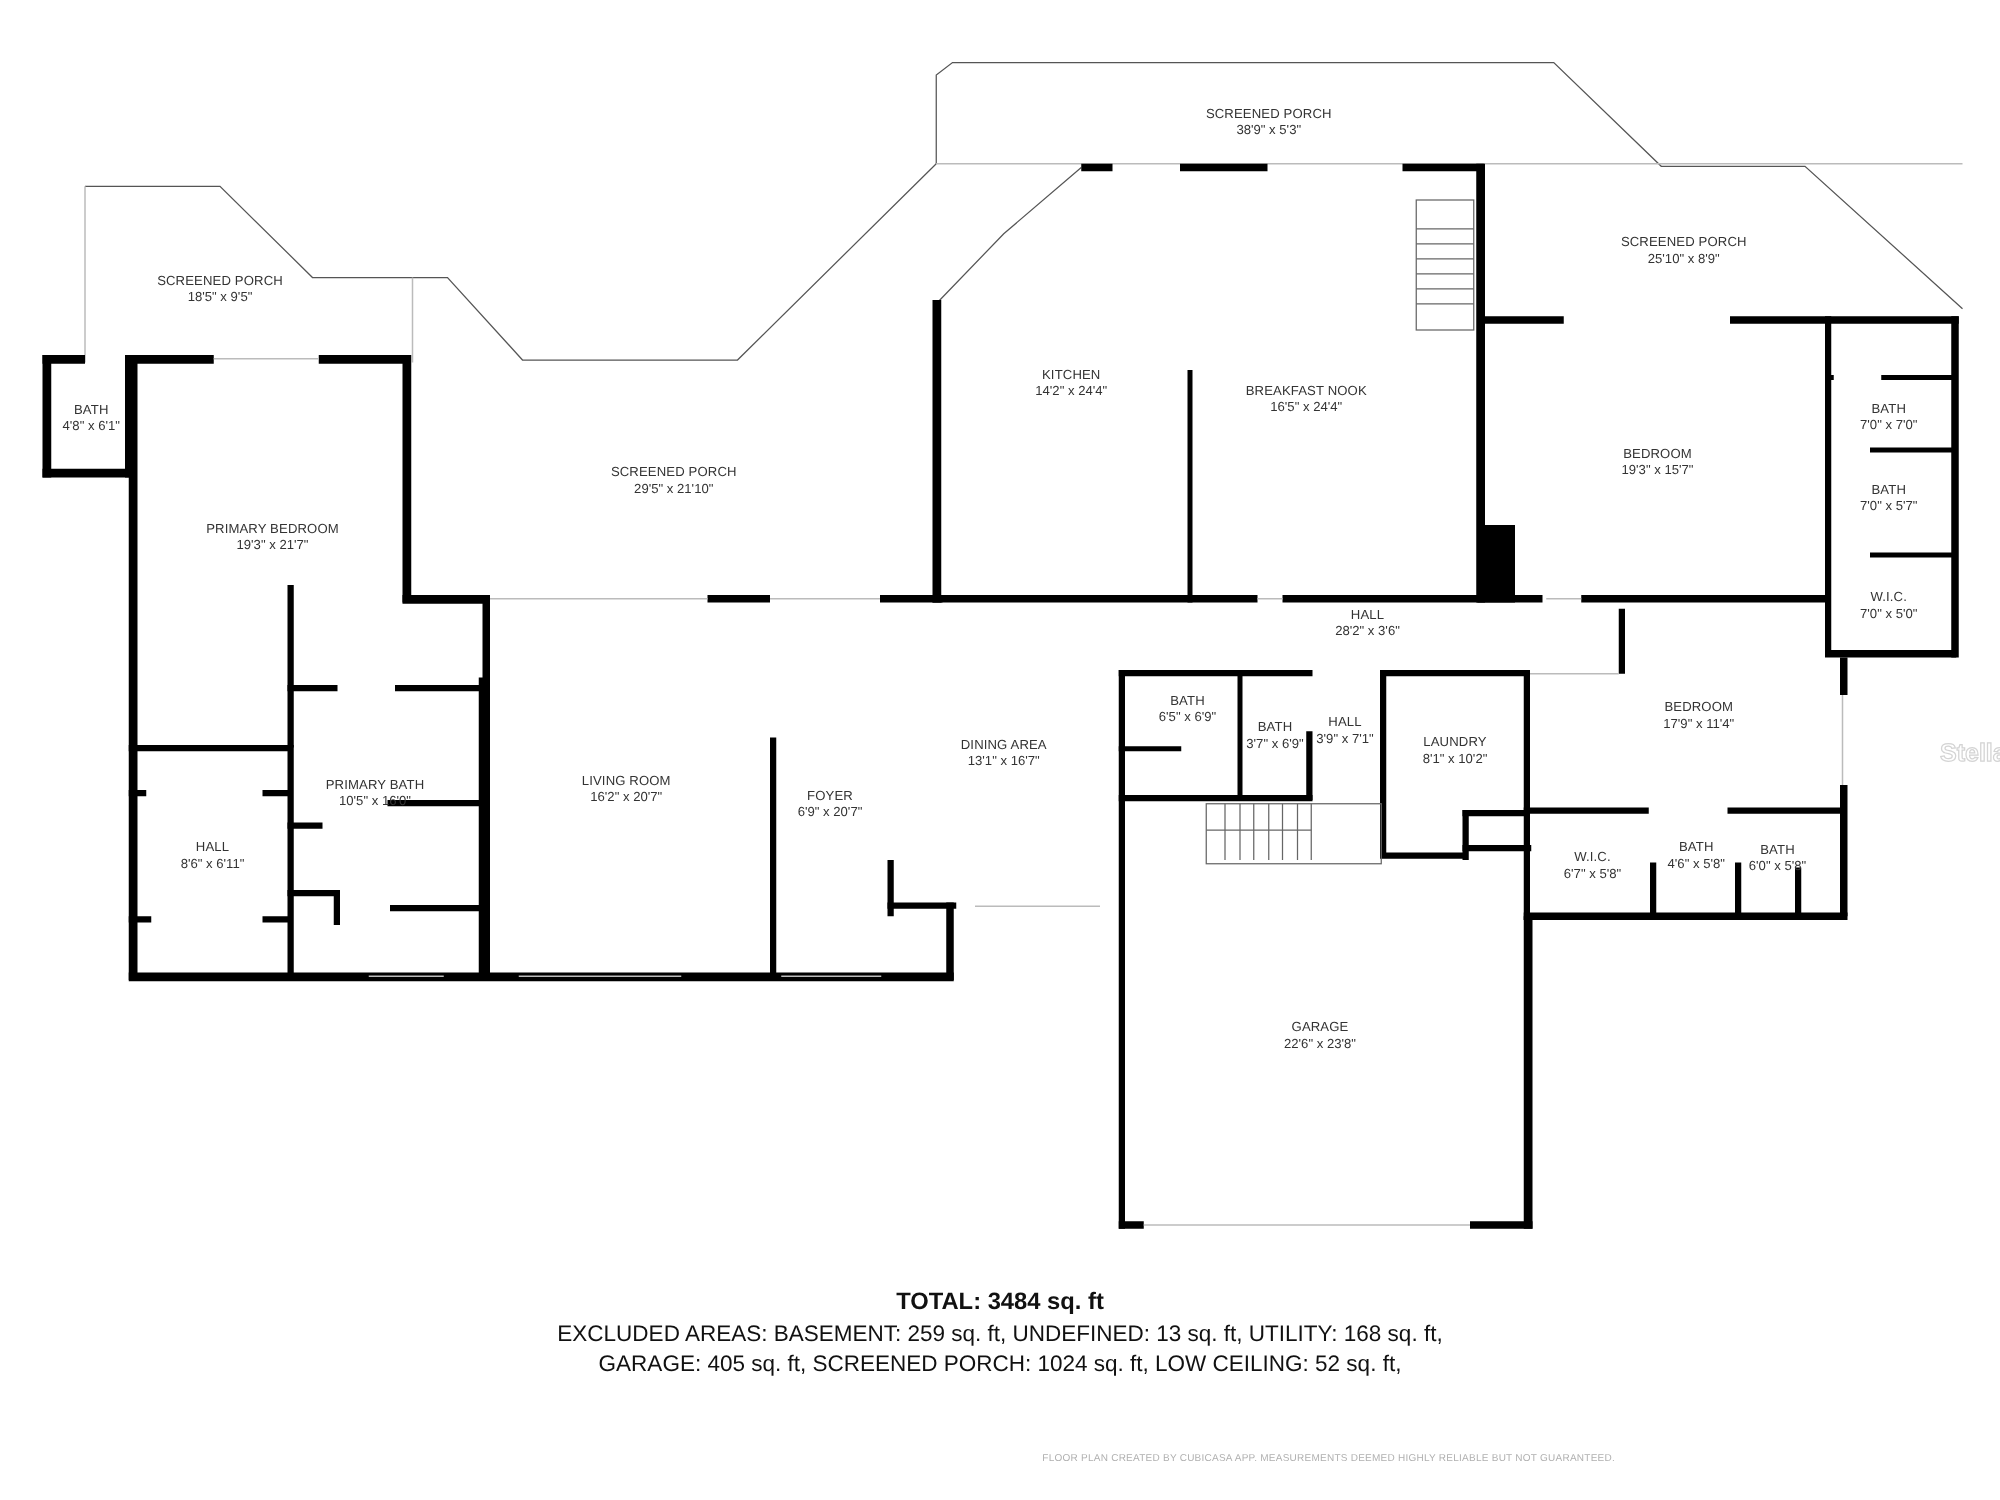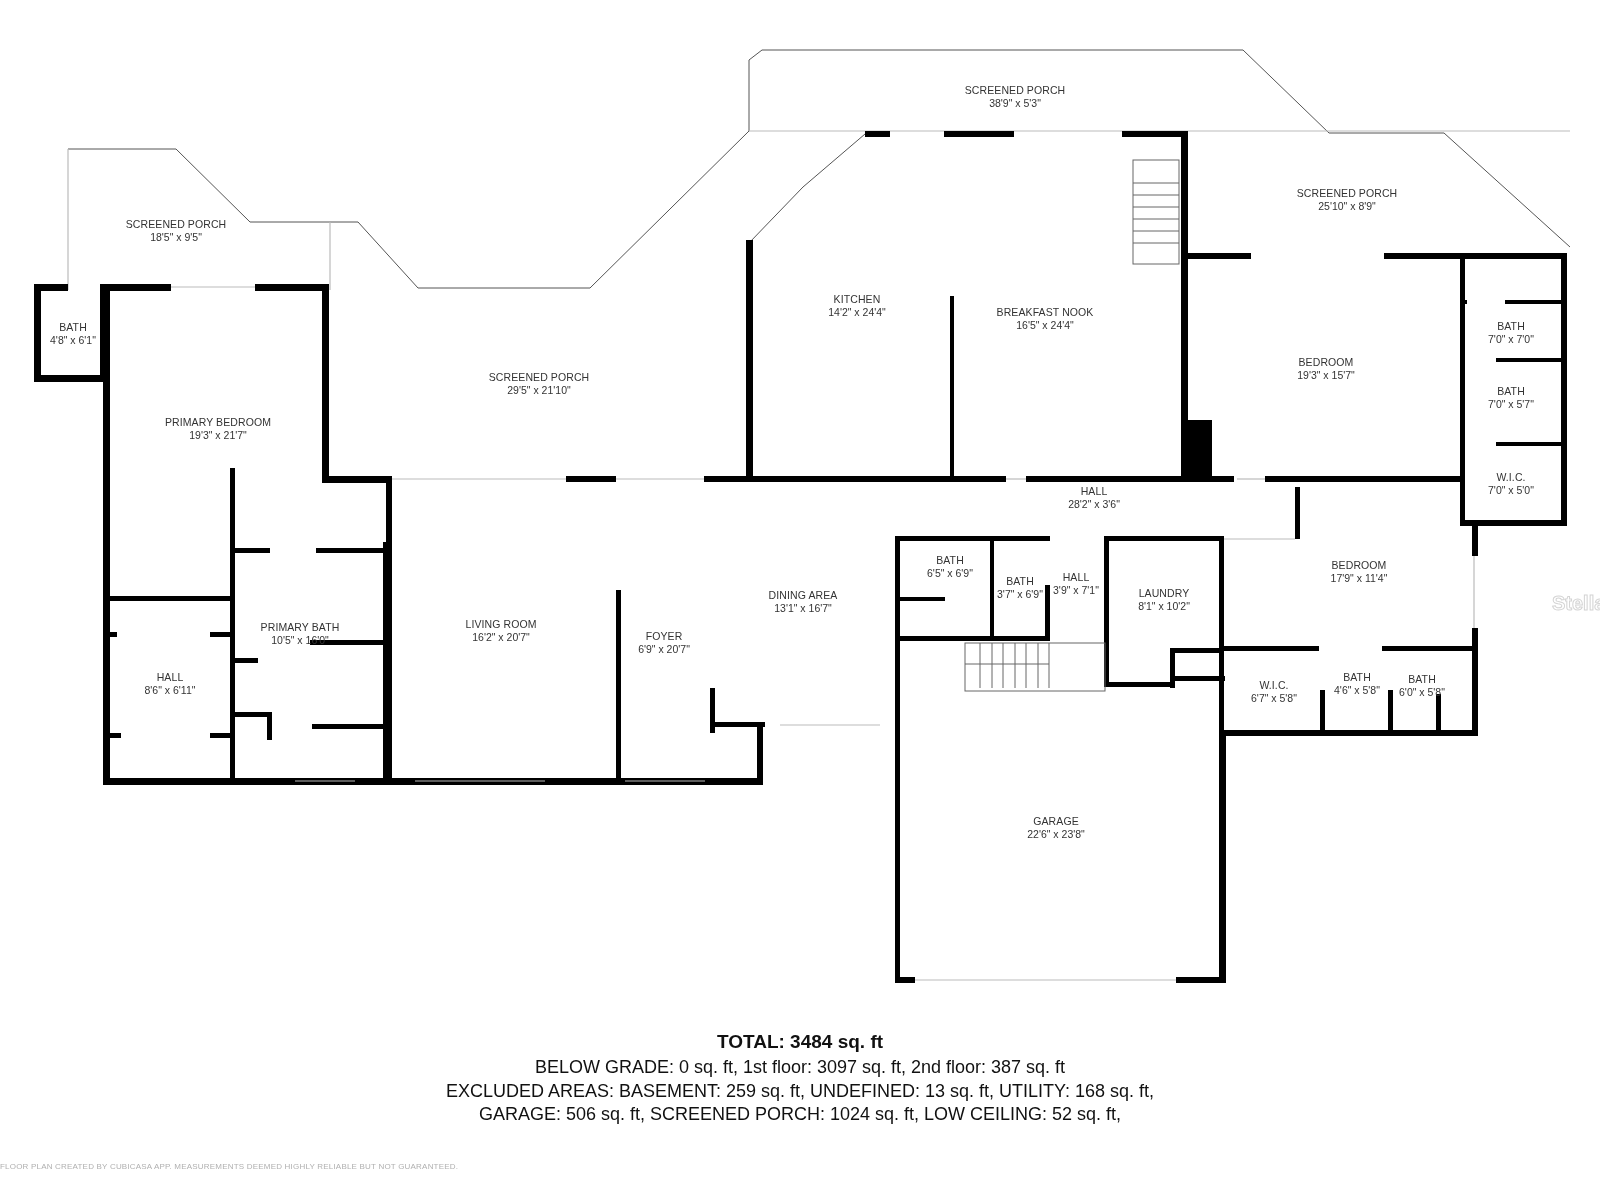--- a/index.html
+++ b/index.html
@@ -7,21 +7,21 @@
   #plan{position:absolute;left:0;top:0;width:1600px;height:1020px;}
   .wall{fill:#000;}
   .screen{fill:#fff;stroke:#555;stroke-width:1;}
   .thin{stroke:#bbb;stroke-width:1.2;fill:none;}
   .stair{stroke:#666;stroke-width:1;fill:none;}
   .room-name{font-size:10.5px;fill:#333;text-anchor:middle;letter-spacing:0.1px;}
   .room-dim{font-size:10.5px;fill:#333;text-anchor:middle;}
   #summary{position:absolute;left:0;top:1030px;width:1600px;text-align:center;}
   #summary .total{font-size:19px;font-weight:bold;color:#111;line-height:24px;margin-bottom:2px;}
   #summary .line{font-size:18px;color:#111;line-height:23.5px;}
-  #disclaimer{position:absolute;left:0;top:1162px;width:1281px;text-align:left;font-size:8px;color:#b0b0b0;letter-spacing:0.2px;}
+  #disclaimer{position:absolute;left:11px;top:1162px;width:1281px;text-align:right;font-size:8px;color:#b0b0b0;letter-spacing:0.2px;}
   #watermark{position:absolute;left:1552px;top:592px;font-size:20px;font-weight:bold;color:#fff;-webkit-text-stroke:1px #d4d4d4;letter-spacing:0px;}
 </style>
 </head>
 <body>
 
 <svg id="plan" viewBox="0 0 1600 1020" xmlns="http://www.w3.org/2000/svg">
 
   <g>
 
     <polyline class="screen" points="68,149 176,149 250,222 358,222 418,288 590,288 749,131" fill="none" stroke-width="5"></polyline>
@@ -266,18 +266,17 @@
         <text class="room-name" x="1056" y="825">GARAGE</text>
         <text class="room-dim" x="1056" y="838">22'6" x 23'8"</text>
       </g>
     </g>
 </svg>
 
 <div id="watermark">StellarMLS</div>
 
 <div id="summary">
   <div class="total">TOTAL: 3484 sq. ft</div>
-  <div class="line">BELOW GRADE: 0 sq. ft, 1st floor: 3097 sq. ft, 2nd floor: 387 sq. ft</div>
   <div class="line">EXCLUDED AREAS: BASEMENT: 259 sq. ft, UNDEFINED: 13 sq. ft, UTILITY: 168 sq. ft,</div>
-  <div class="line">GARAGE: 506 sq. ft, SCREENED PORCH: 1024 sq. ft, LOW CEILING: 52 sq. ft,</div>
+  <div class="line">GARAGE: 405 sq. ft, SCREENED PORCH: 1024 sq. ft, LOW CEILING: 52 sq. ft,</div>
 </div>
 
 <div id="disclaimer">FLOOR PLAN CREATED BY CUBICASA APP. MEASUREMENTS DEEMED HIGHLY RELIABLE BUT NOT GUARANTEED.</div>
 
 </body></html>

